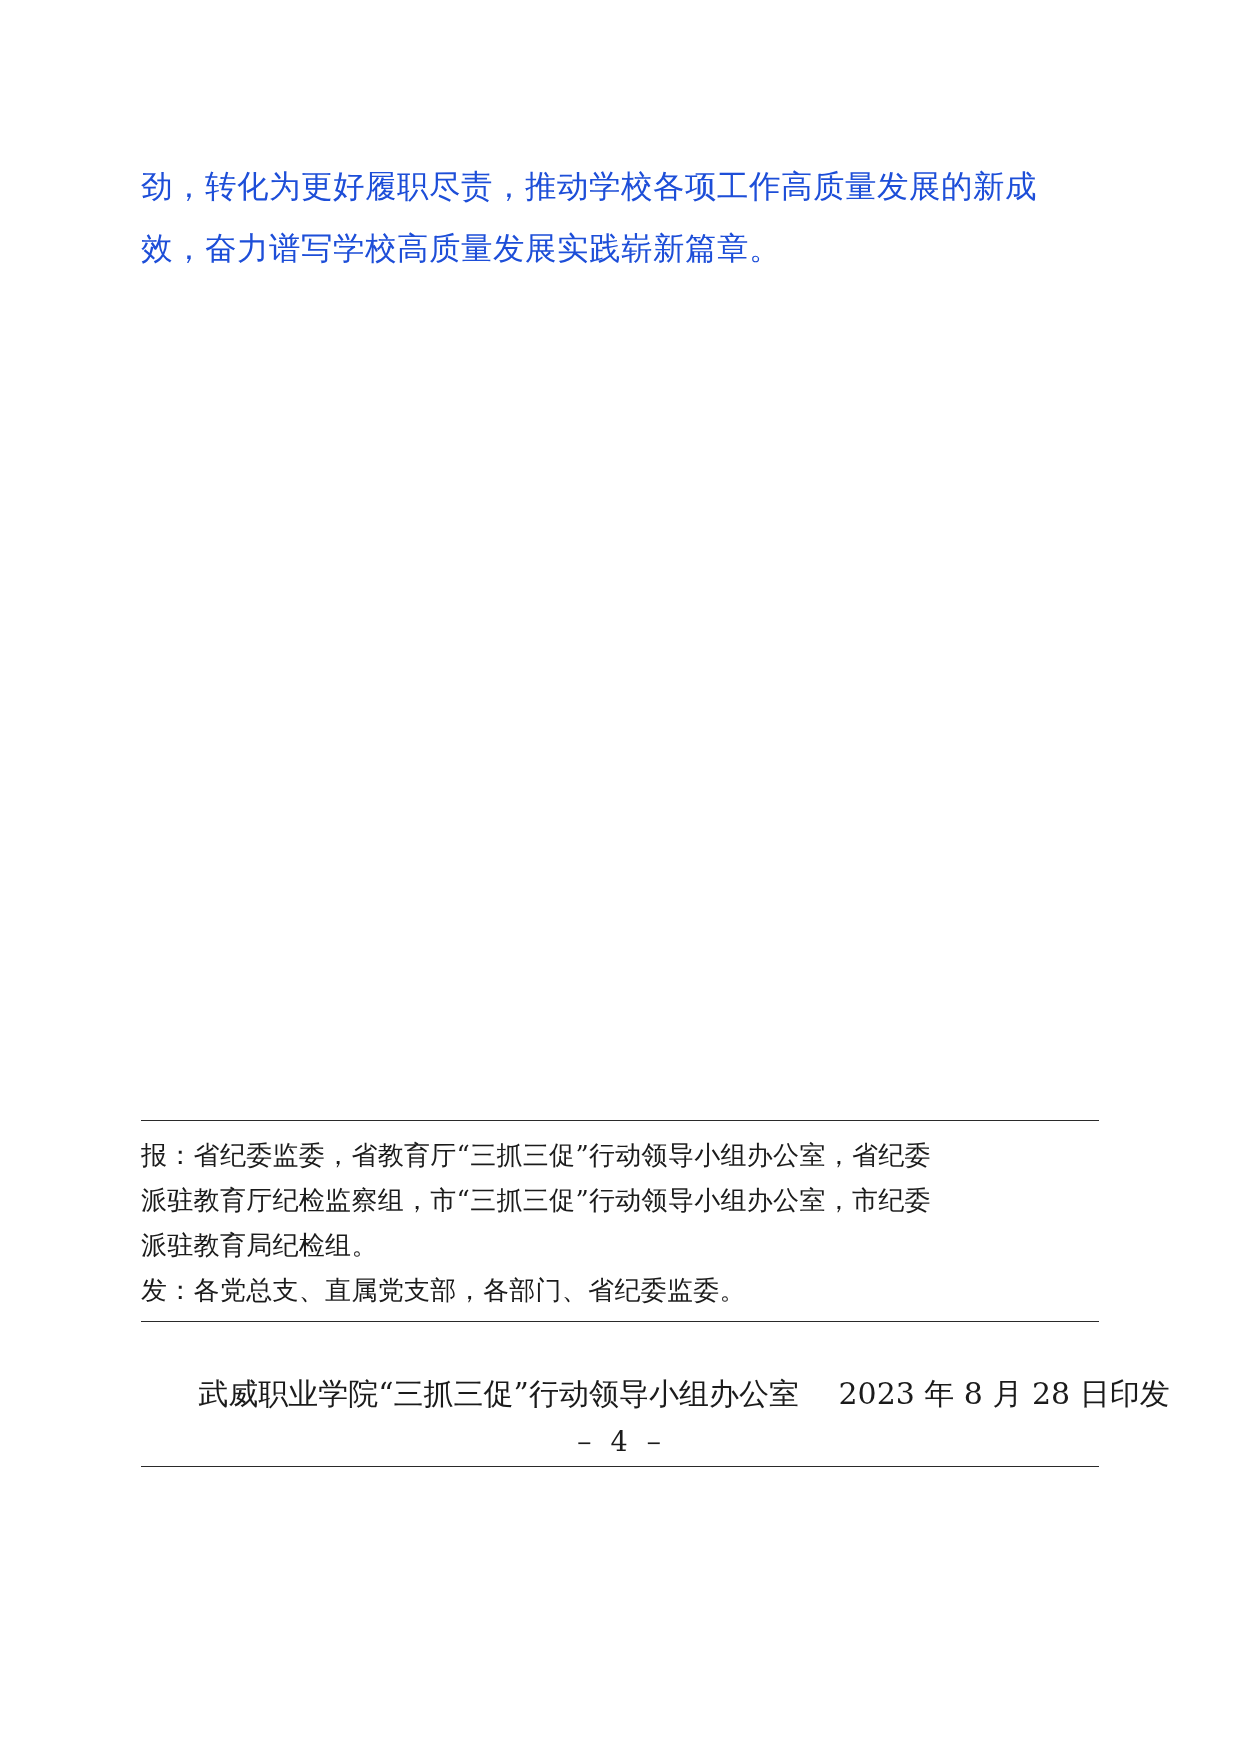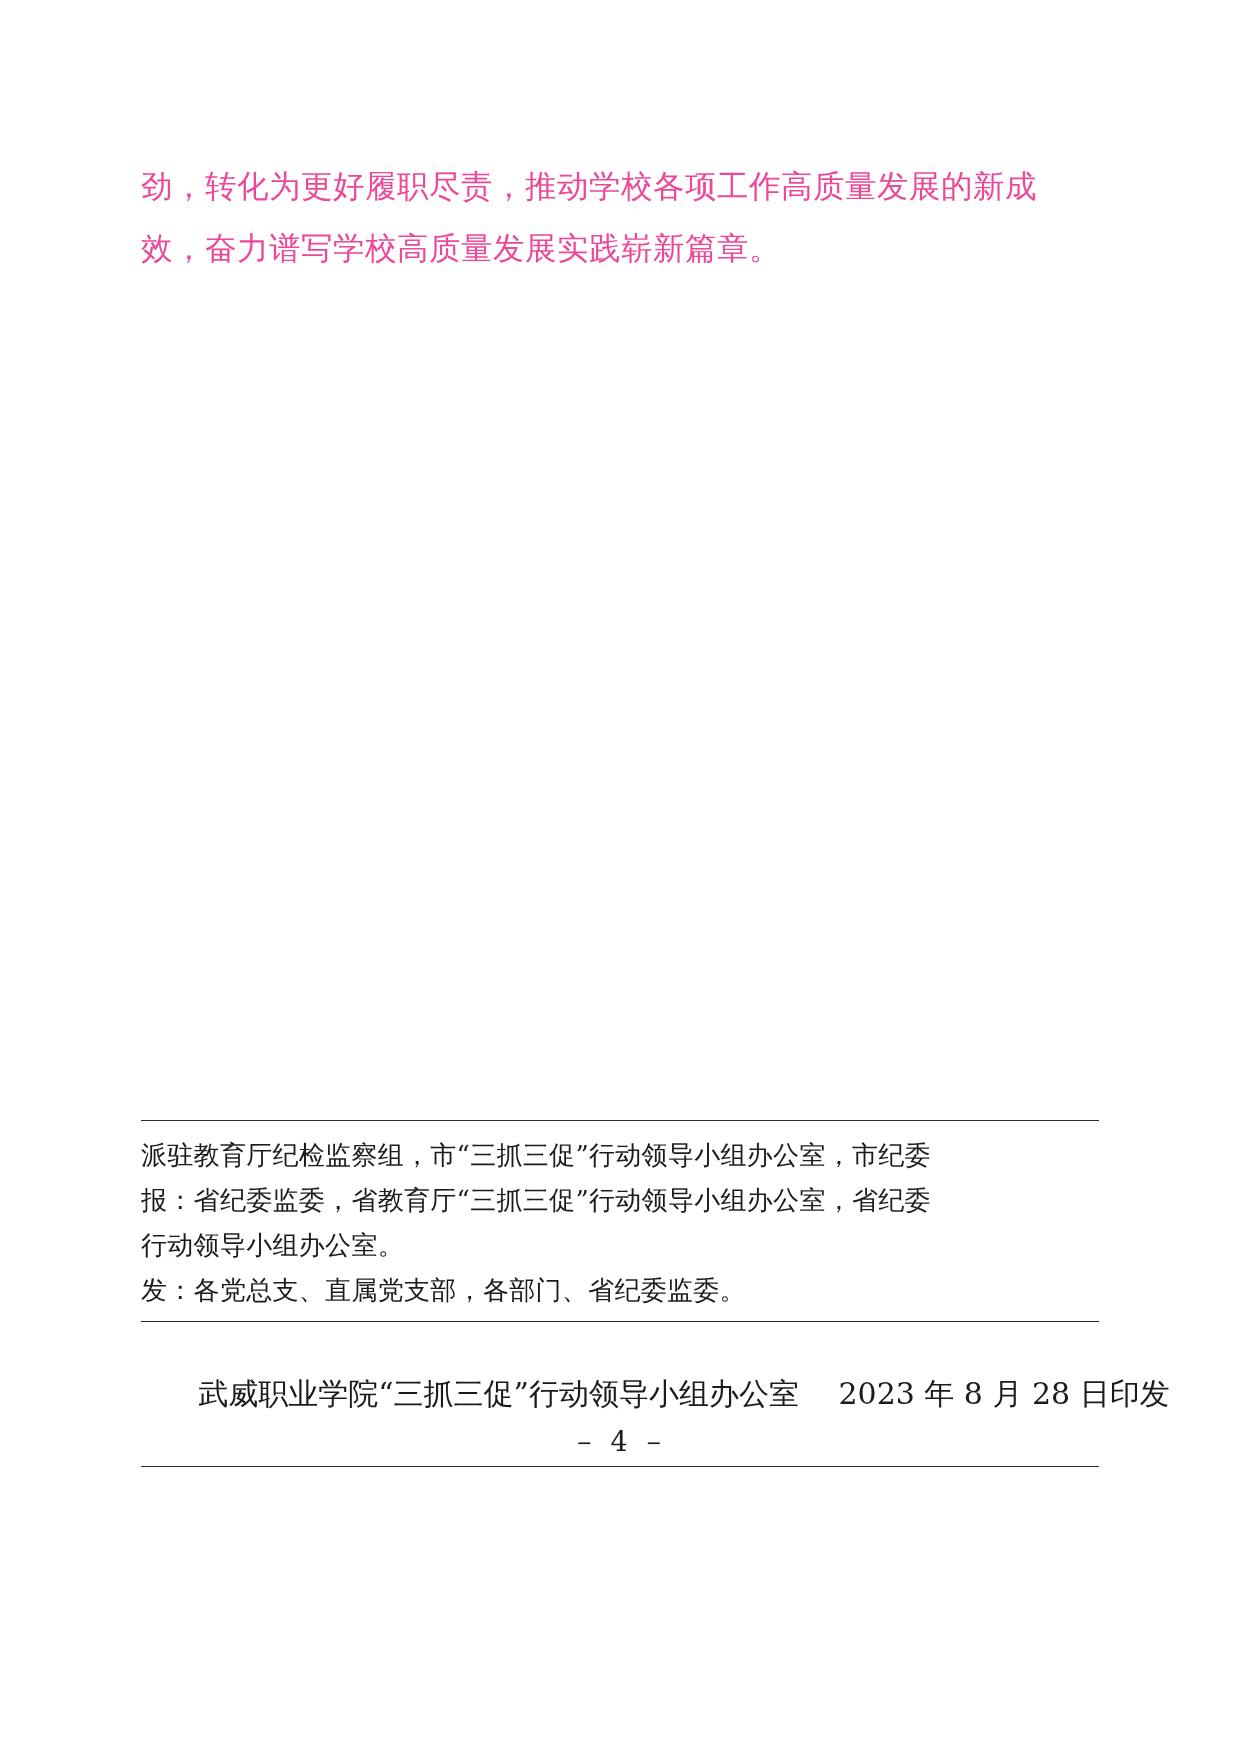--- a/index.html
+++ b/index.html
@@ -30,21 +30,21 @@
     position: absolute;
     left: 141px;
     top: 155px;
     width: 958px;
   }
   .body-line {
     font-size: 31.5px;
     line-height: 62px;
     letter-spacing: 0.5px;
     white-space: pre;
-    color: #ec4899;
+    color: #1d4ed8;
   }
 
   
   .footer-block {
     position: absolute;
     left: 141px;
     top: 1120px;
     width: 958px;
   }
   .rule {
@@ -99,23 +99,23 @@
 
   <div class="body-block">
     <div class="body-line">劲，转化为更好履职尽责，推动学校各项工作高质量发展的新成</div>
     <div class="body-line">效，奋力谱写学校高质量发展实践崭新篇章。</div>
   </div>
 
   <div class="footer-block">
     <div class="rule"></div>
 
     <div class="dist-area">
+      <div class="dist-line">报：省纪委监委，省教育厅“三抓三促”行动领导小组办公室，省纪委</div>
       <div class="dist-line indent">派驻教育厅纪检监察组，市“三抓三促”行动领导小组办公室，市纪委</div>
-      <div class="dist-line">报：省纪委监委，省教育厅“三抓三促”行动领导小组办公室，省纪委</div>
-      <div class="dist-line indent">行动领导小组办公室。</div>
+      <div class="dist-line indent">派驻教育局纪检组。</div>
       <div class="dist-line">发：各党总支、直属党支部，各部门、省纪委监委。</div>
     </div>
 
     <div class="rule-thin"></div>
 
     <div class="issuer-row">
       <span>武威职业学院“三抓三促”行动领导小组办公室</span><span>　 </span><span>2023 年 8 月 28 日印发</span>
     </div>
 
     <div class="rule"></div>

